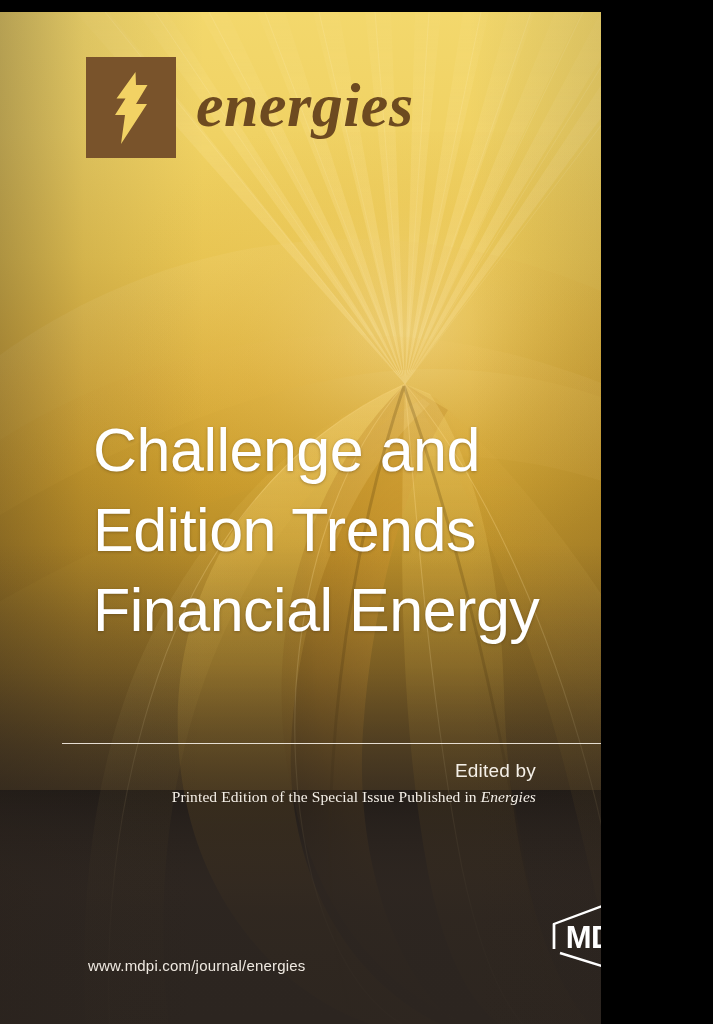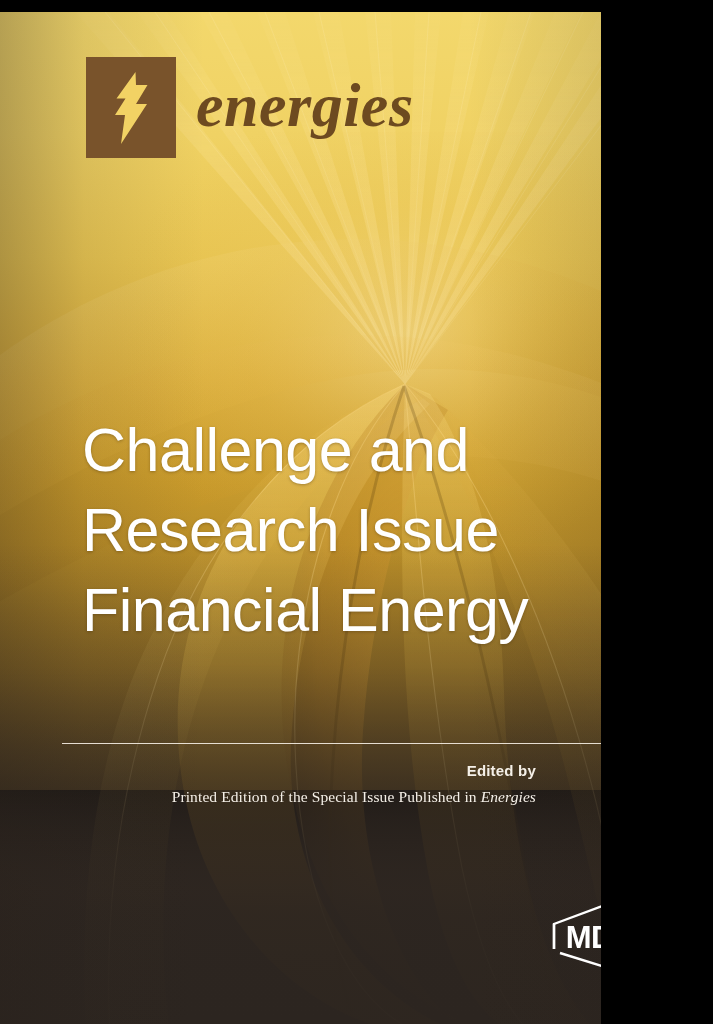--- a/index.html
+++ b/index.html
@@ -78,21 +78,21 @@
     font-family:"Liberation Serif", serif;
     font-style:italic; font-weight:700;
     font-size:62px; line-height:1;
     color:#6d4a20;
     letter-spacing:.5px;
     padding-bottom:6px;
   }
 
   
   .title {
-    position:absolute; left:82px; top:398px; width:560px;
+    position:absolute; left:93px; top:398px; width:560px;
     color:#ffffff;
     font-size:61px;
     line-height:80px;
     font-weight:500;
     letter-spacing:-.5px;
     text-shadow:0 1px 3px rgba(60,40,15,.35);
   }
   .title .ln { display:block; white-space:nowrap; }
 
   
@@ -101,21 +101,21 @@
     background:#f3ece2;
     opacity:.92;
   }
 
   
   .credits {
     position:absolute; right:65px; top:748px;
     text-align:right; color:#f5f0e8;
   }
   .edited-by {
-    font-size:15px; line-height:21px; font-weight:700;
+    font-size:19px; line-height:21px; font-weight:400;
     letter-spacing:.2px;
   }
   .editor-name {
     font-size:21px; line-height:30px; font-weight:400;
     letter-spacing:.2px; margin-top:1px;
   }
   .printed-edition {
     font-family:"Liberation Serif", serif;
     font-size:15.5px; line-height:22px;
     letter-spacing:.1px;
@@ -245,33 +245,34 @@
         <svg width="44" height="74" viewBox="0 0 44 74" aria-hidden="true">
           <path d="M26.5 1 L7.5 27.5 L16.5 27.5 L6 44 L16 44 L12 73 L38 33 L27 33 L38.5 14 L27 14 Z" fill="#F2D264"></path>
         </svg>
       </span>
     </div>
     <div class="wordmark">energies</div>
   </div>
 
   <h1 class="title">
     <span class="ln">Challenge and</span>
-    <span class="ln">Research Issue</span>
+    <span class="ln">Edition Trends</span>
     <span class="ln">Financial Energy</span>
   </h1>
 
   <div class="divider"></div>
 
   <div class="credits">
     <div class="edited-by">Edited by</div>
     <div class="printed-edition">
       <span>Printed Edition of the Special Issue Published in </span><span class="it">Energies</span>
     </div>
   </div>
 
+  <div class="site-url">www.mdpi.com/journal/energies</div>
 
   <div class="mdpi-logo">
     <svg width="115" height="66" viewBox="0 0 115 66" aria-hidden="true">
       <g fill="none" stroke="#FFFFFF" stroke-width="2.4" stroke-linejoin="miter">
 
         <path d="M8 46 L8 21 L57.5 2.5 L107 21 L107 46"></path>
         <path d="M8 46 L8 21"></path>
         <path d="M107 46 L107 21"></path>
         <path d="M14 50 L57.5 63.5 L101 50"></path>
       </g>

